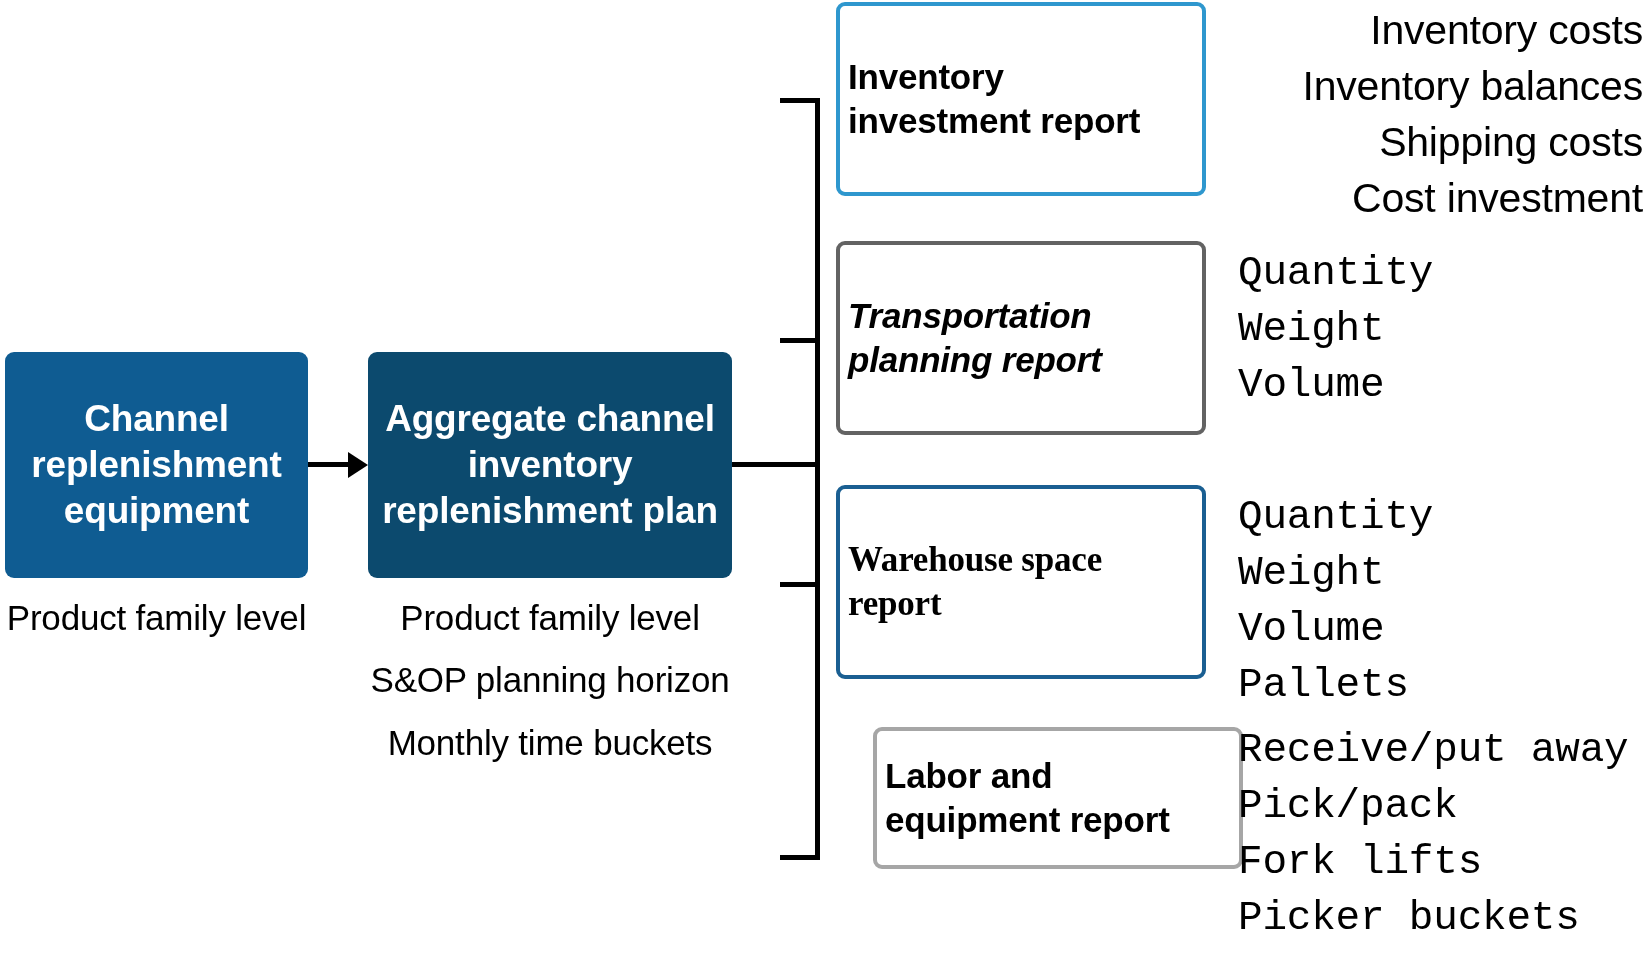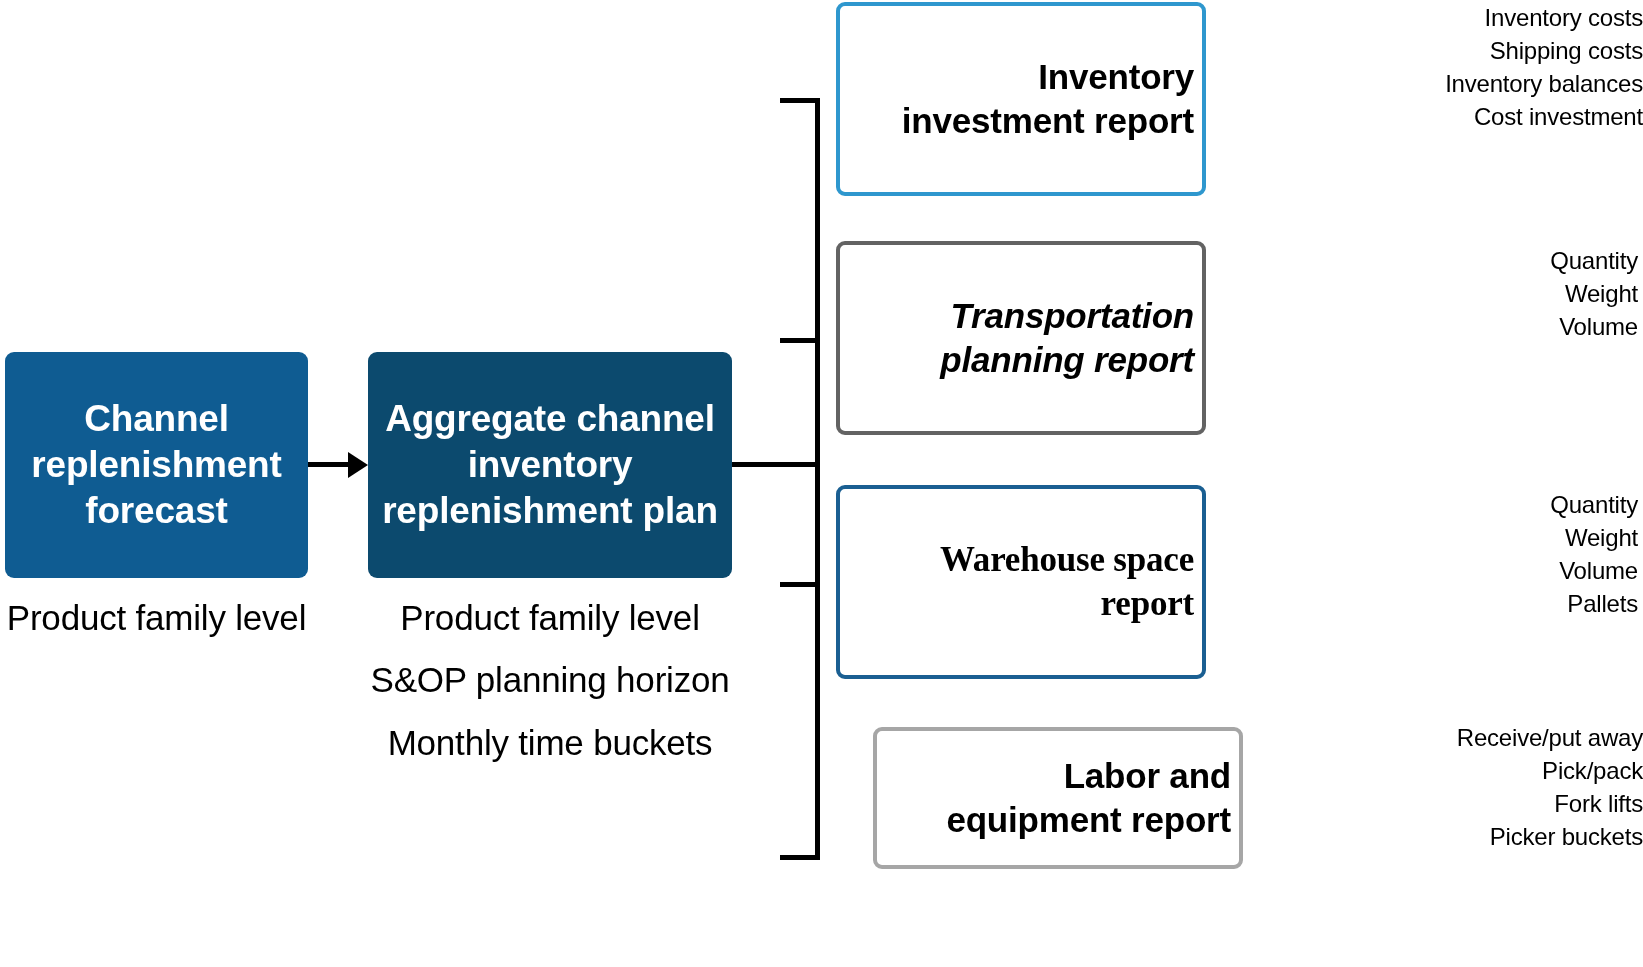--- a/index.html
+++ b/index.html
@@ -59,40 +59,40 @@
   .report-box {
     position: absolute;
     box-sizing: border-box;
     background: #ffffff;
     border-radius: 9px;
     border-style: solid;
     border-width: 4px;
     display: flex;
     align-items: center;
     justify-content: center;
-    text-align: right;
+    text-align: left;
     color: #000000;
     font-weight: bold;
     font-size: 35px;
     line-height: 1.26;
     padding: 4px 8px;
     letter-spacing: -0.2px;
   }
 
   
   .bullets {
     position: absolute;
     color: #000000;
-    font-size: 24px;
+    font-size: 41px;
     line-height: 1.37;
     letter-spacing: -0.2px;
     white-space: nowrap;
   }
   .bullets.right { text-align: right; }
-  .bullets.left  { text-align: right; }
+  .bullets.left  { text-align: left; font-family: Liberation Mono, monospace; }
 
   
   .line-h {
     position: absolute;
     background: #000000;
     height: 5px;
   }
   .line-v {
     position: absolute;
     background: #000000;
@@ -105,21 +105,21 @@
     border-top: 13px solid transparent;
     border-bottom: 13px solid transparent;
     border-left: 20px solid #000000;
   }
 </style>
 </head>
 <body>
 
 <div id="canvas">
 
-  <div class="proc-box" id="proc-box-1" style="left:5px; top:352px; width:303px; height:226px; background:#0F5C92;">Channel replenishment forecast</div>
+  <div class="proc-box" id="proc-box-1" style="left:5px; top:352px; width:303px; height:226px; background:#0F5C92;">Channel replenishment equipment</div>
 
   <div class="caption" style="left:5px; top:594px; width:303px;">Product family level</div>
 
   <div class="line-h" style="left:308px; top:462px; width:46px;"></div>
   <div class="arrow-head" style="left:348px; top:452px;"></div>
 
   <div class="proc-box" id="proc-box-2" style="left:368px; top:352px; width:364px; height:226px; background:#0c4a6e;">Aggregate channel inventory replenishment plan</div>
 
   <div class="caption-group" style="left:348px; top:594px; width:404px;">
     <div class="cap-line">Product family level</div>
@@ -133,22 +133,22 @@
 
   <div class="line-h" style="left:780px; top:98px; width:40px;"></div>
   <div class="line-h" style="left:780px; top:338px; width:40px;"></div>
   <div class="line-h" style="left:780px; top:582px; width:40px;"></div>
   <div class="line-h" style="left:780px; top:855px; width:40px;"></div>
 
   <div class="report-box" style="left:836px; top:2px; width:370px; height:194px; border-color:#2E97CE;">Inventory investment report</div>
 
   <div class="bullets right" style="left:1148px; top:2px; width:495px;">
     <div>Inventory costs</div>
+    <div>Inventory balances</div>
     <div>Shipping costs</div>
-    <div>Inventory balances</div>
     <div>Cost investment</div>
   </div>
 
   <div class="report-box" style="left:836px; top:241px; width:370px; height:194px; border-color:#636363;font-style:italic;">Transportation planning report</div>
 
   <div class="bullets left" style="left:1238px; top:245px; width:400px;">
     <div>Quantity</div>
     <div>Weight</div>
     <div>Volume</div>
   </div>

